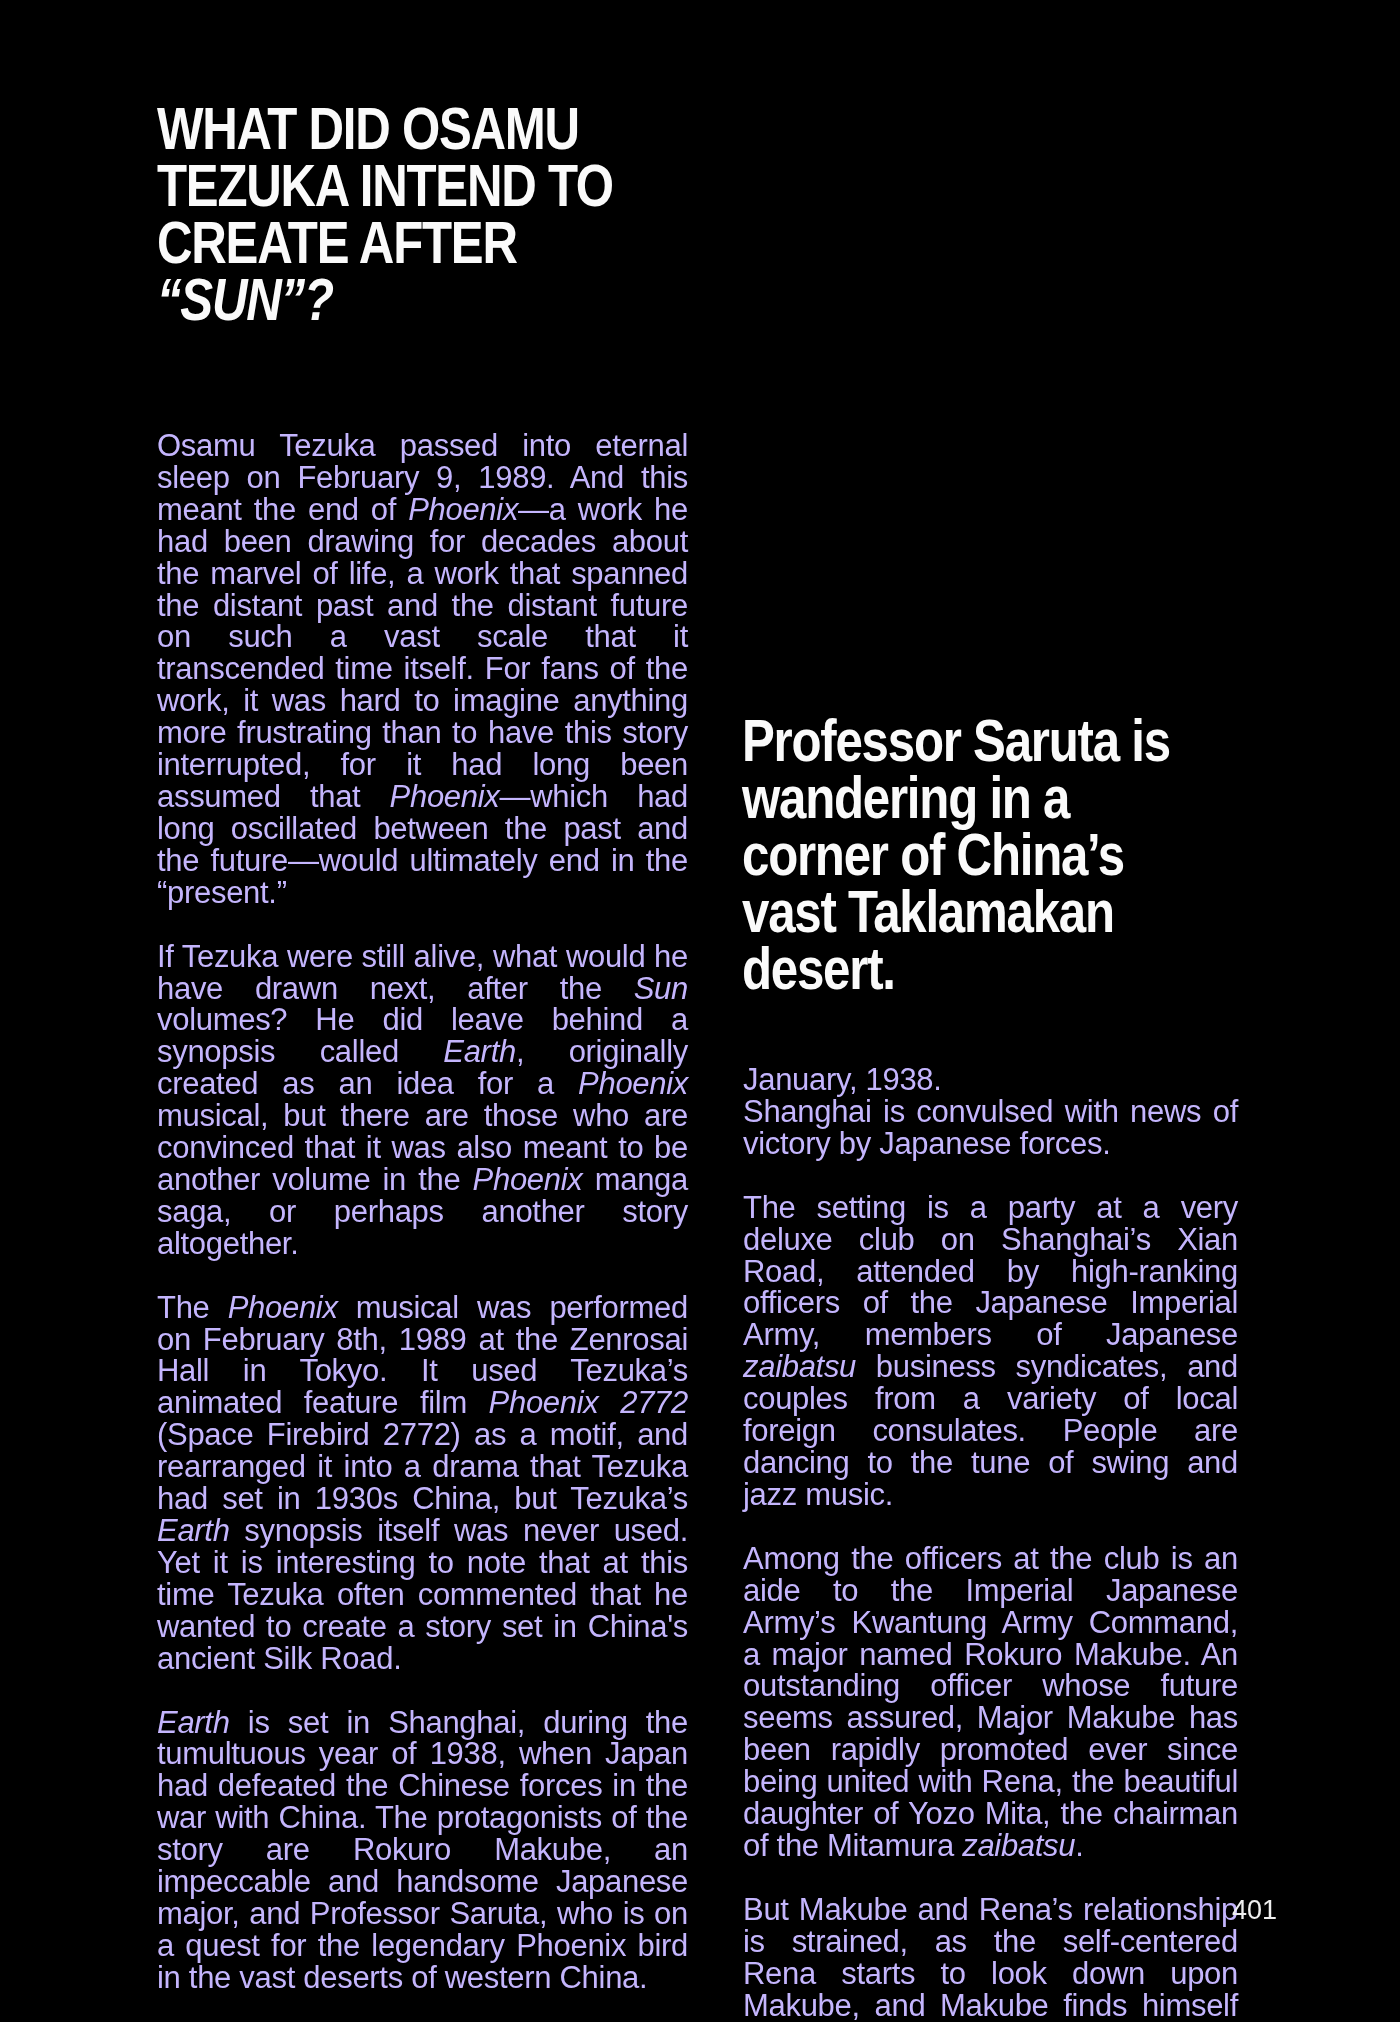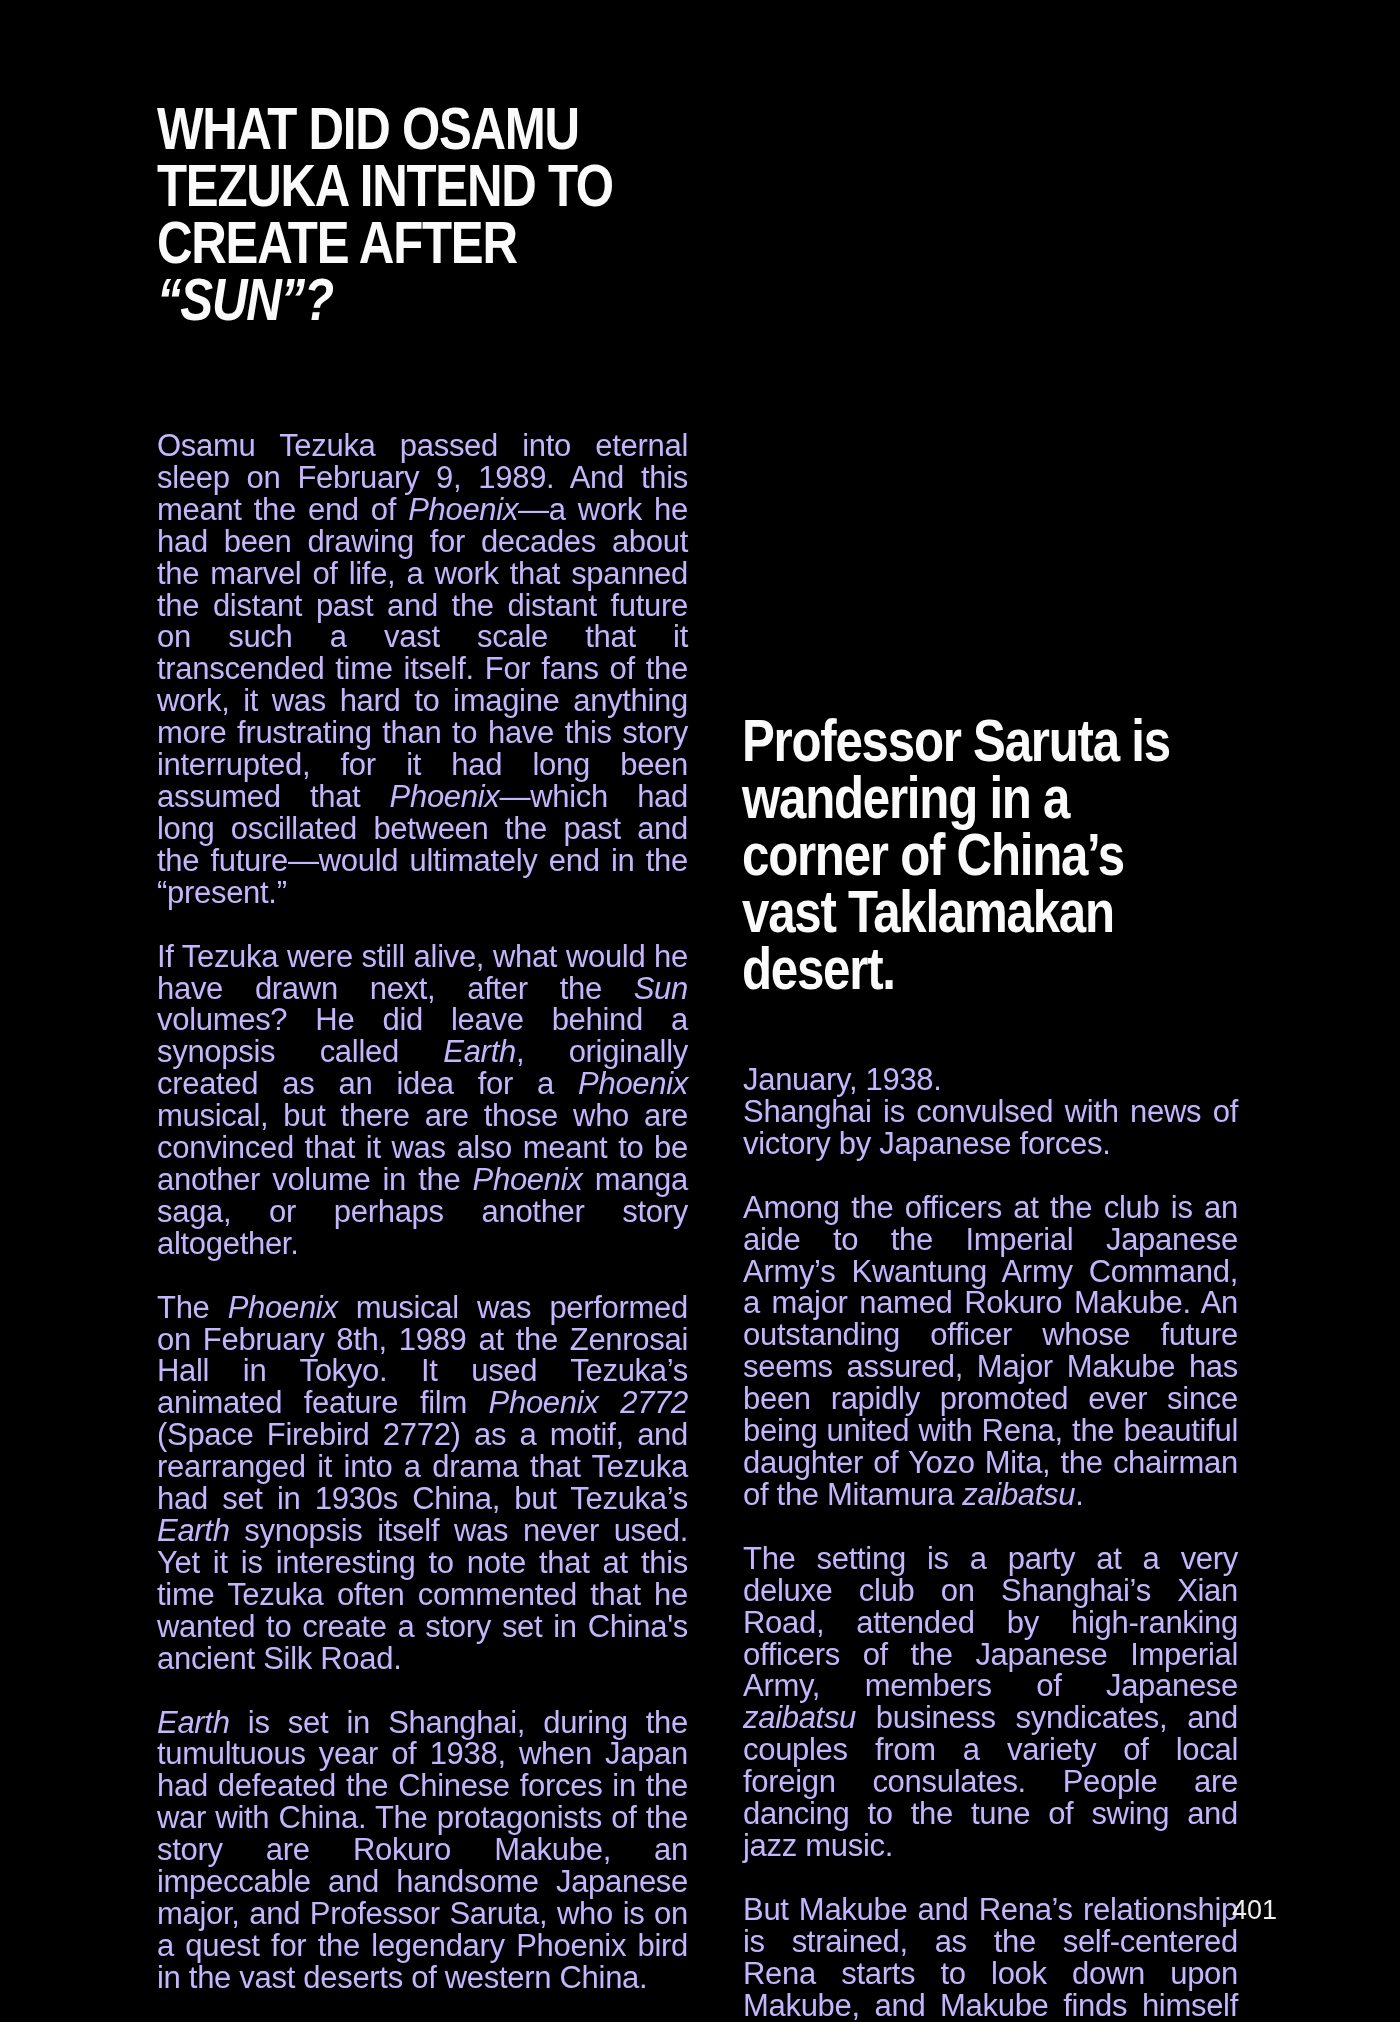--- a/index.html
+++ b/index.html
@@ -69,20 +69,20 @@
   <h2 class="headline right-head">
       <div class="hline">Professor Saruta is</div>
       <div class="hline">wandering in a</div>
       <div class="hline">corner of China’s</div>
       <div class="hline">vast Taklamakan</div>
       <div class="hline">desert.</div>
     </h2>
 
   <div class="body-col right-body">
       <p class="body-para"><span>January, 1938.</span><br><span>Shanghai is convulsed with news of victory by Japanese forces.</span></p>
+      <p class="body-para"><span>The setting is a party at a very deluxe club on Shanghai’s Xian Road, attended by high-ranking officers of the Japanese Imperial Army, members of Japanese </span><i>zaibatsu</i><span> business syndicates, and couples from a variety of local foreign consulates. People are dancing to the tune of swing and jazz music.</span></p>
       <p class="body-para"><span>Among the officers at the club is an aide to the Imperial Japanese Army’s Kwantung Army Command, a major named Rokuro Makube. An outstanding officer whose future seems assured, Major Makube has been rapidly promoted ever since being united with Rena, the beautiful daughter of Yozo Mita, the chairman of the Mitamura </span><i>zaibatsu</i><span>.</span></p>
-      <p class="body-para"><span>The setting is a party at a very deluxe club on Shanghai’s Xian Road, attended by high-ranking officers of the Japanese Imperial Army, members of Japanese </span><i>zaibatsu</i><span> business syndicates, and couples from a variety of local foreign consulates. People are dancing to the tune of swing and jazz music.</span></p>
       <p class="body-para"><span>But Makube and Rena’s relationship is strained, as the self-centered Rena starts to look down upon Makube, and Makube finds himself captivated by another, mysterious woman.</span></p>
     </div>
 
   <div class="page-number">401</div>
 
 </div>
 
 </body></html>

